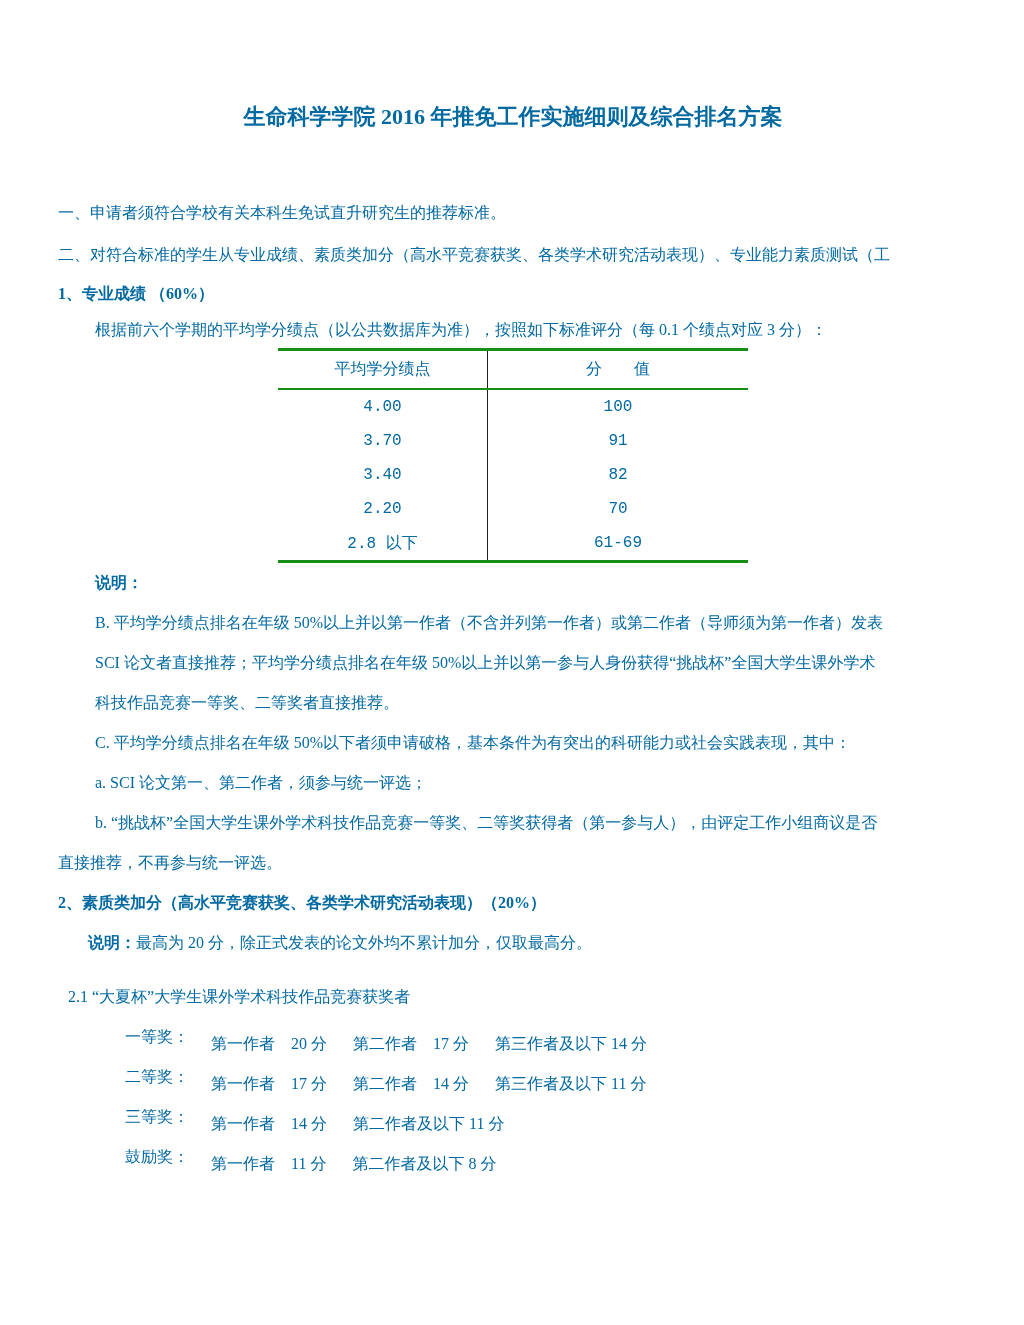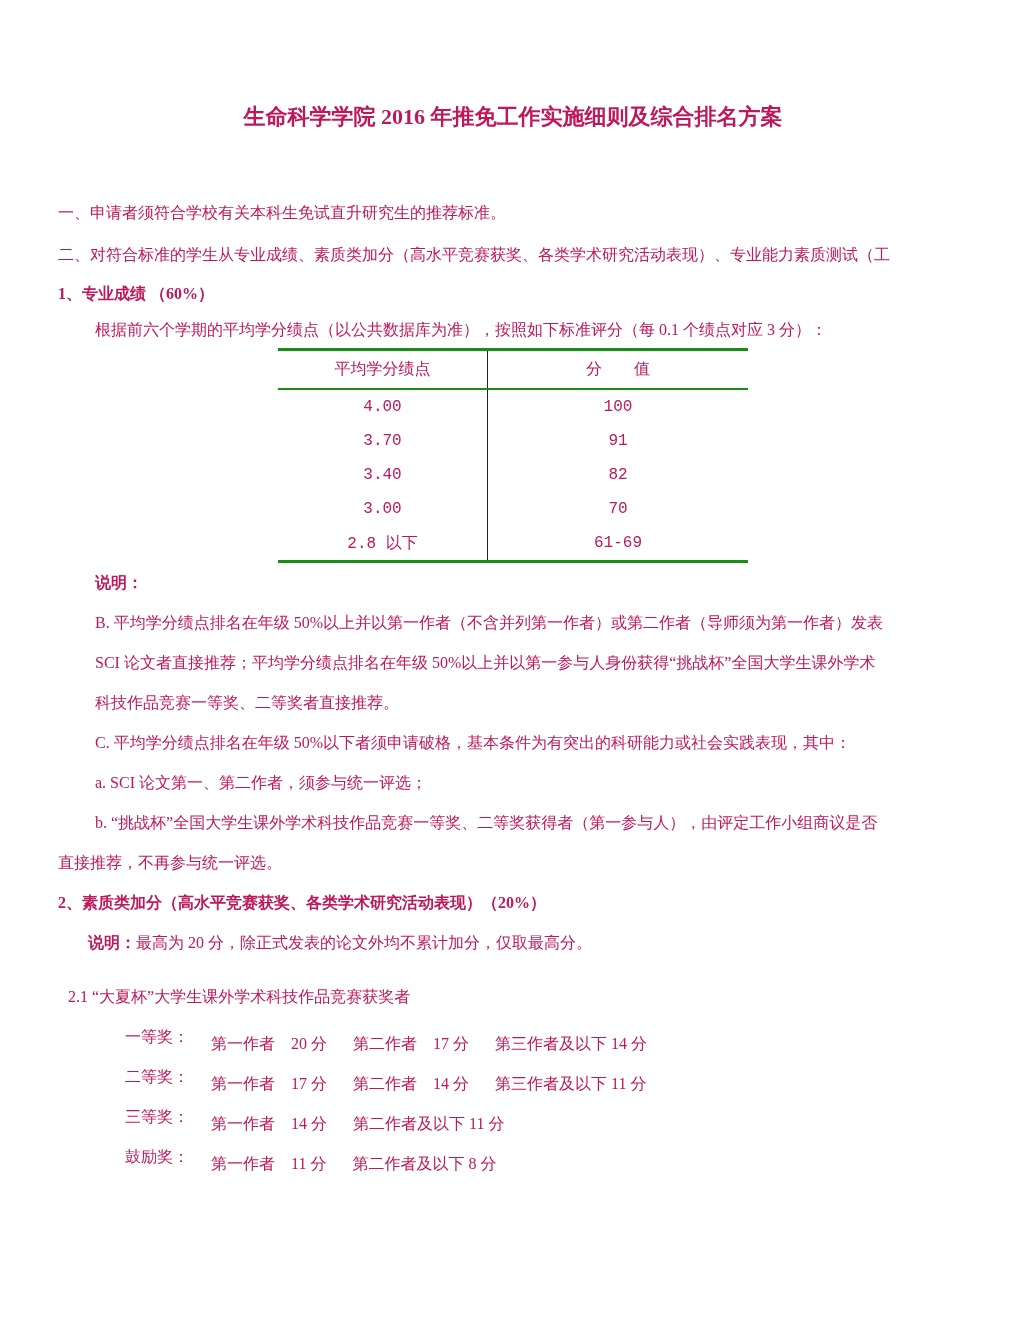--- a/index.html
+++ b/index.html
@@ -4,21 +4,21 @@
 <style>
   html, body { margin: 0; padding: 0; background: #ffffff; }
   .page {
     position: relative;
     width: 1024px;
     height: 1325px;
     background: #ffffff;
     box-sizing: border-box;
     padding: 100px 56px 0 58px;
     font-family: "Liberation Serif", "DejaVu Serif", serif;
-    color: #be185d;
+    color: #0369a1;
     font-size: 16px;
     overflow: hidden;
   }
   .title {
     height: 34px;
     display: flex;
     align-items: center;
     justify-content: center;
     font-size: 22px;
     font-weight: bold;
@@ -99,21 +99,21 @@
     </div>
     <div class="score-row">
       <div class="cell col1">3.70</div>
       <div class="cell col2">91</div>
     </div>
     <div class="score-row">
       <div class="cell col1">3.40</div>
       <div class="cell col2">82</div>
     </div>
     <div class="score-row">
-      <div class="cell col1">3.00</div>
+      <div class="cell col1">2.20</div>
       <div class="cell col2">70</div>
     </div>
     <div class="score-row">
       <div class="cell col1">2.8 以下</div>
       <div class="cell col2">61-69</div>
     </div>
   </div>
 
   <div class="ln bold indent1">说明：</div>
   <div class="ln indent1">B. 平均学分绩点排名在年级 50%以上并以第一作者（不含并列第一作者）或第二作者（导师须为第一作者）发表</div>

